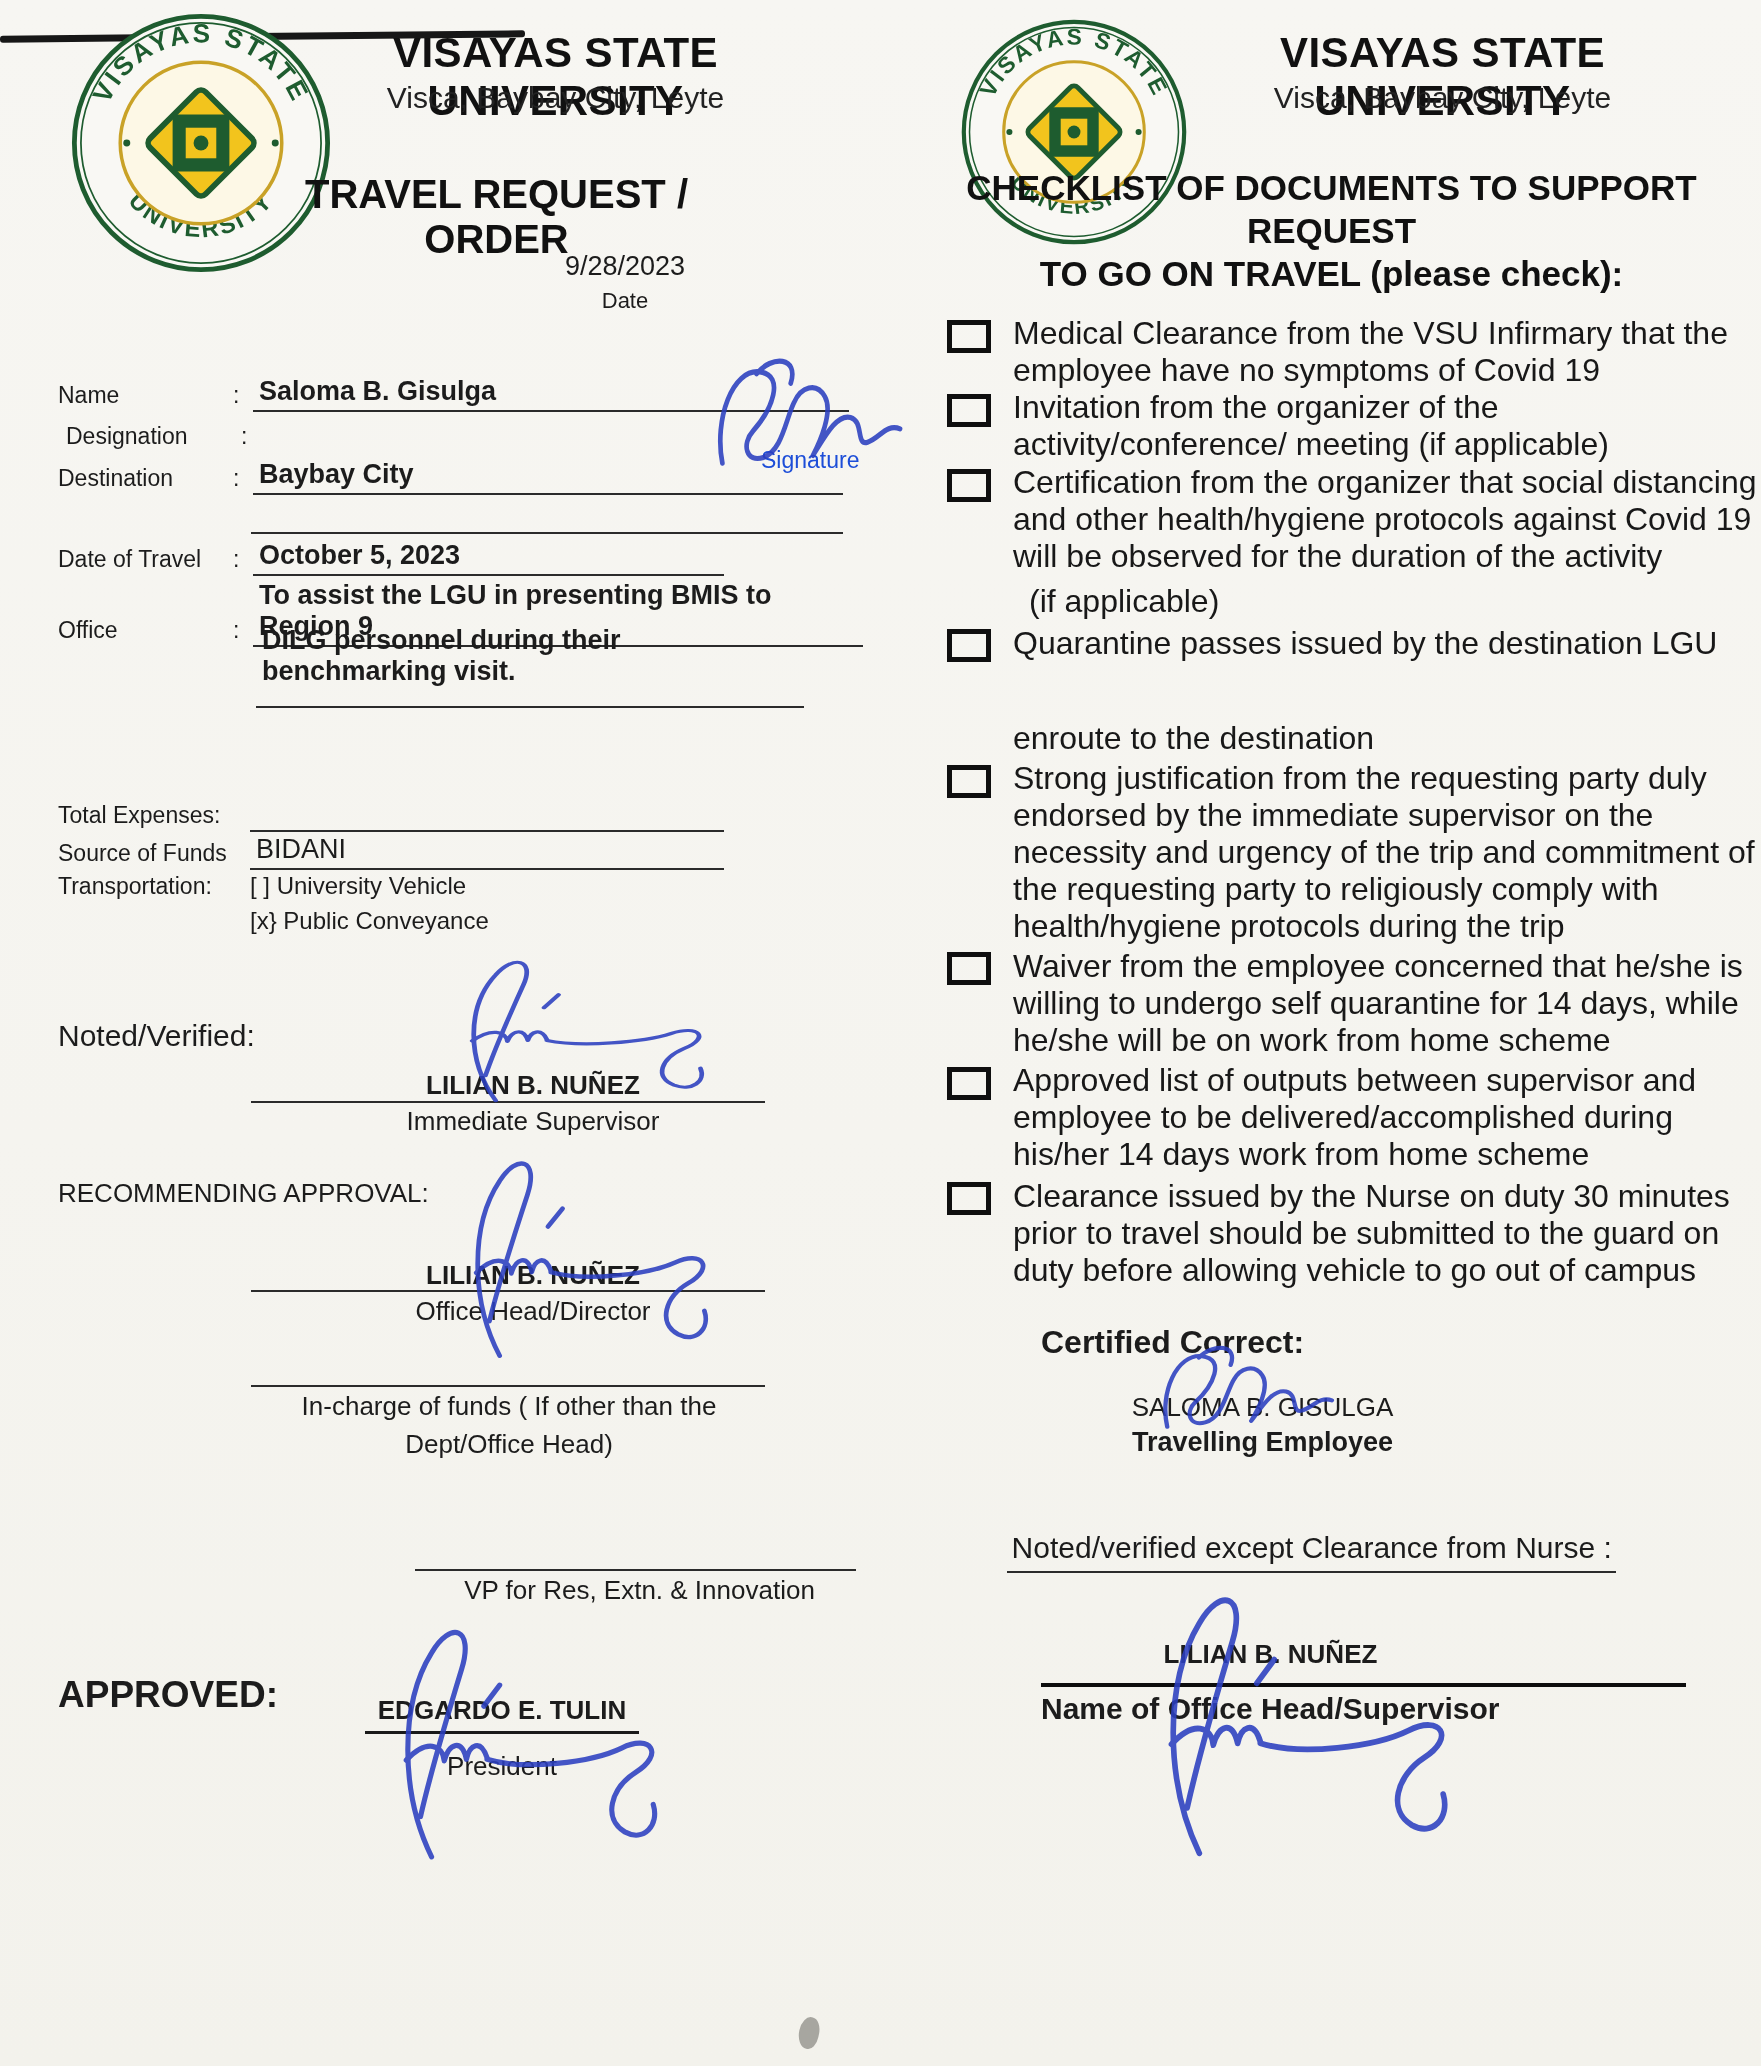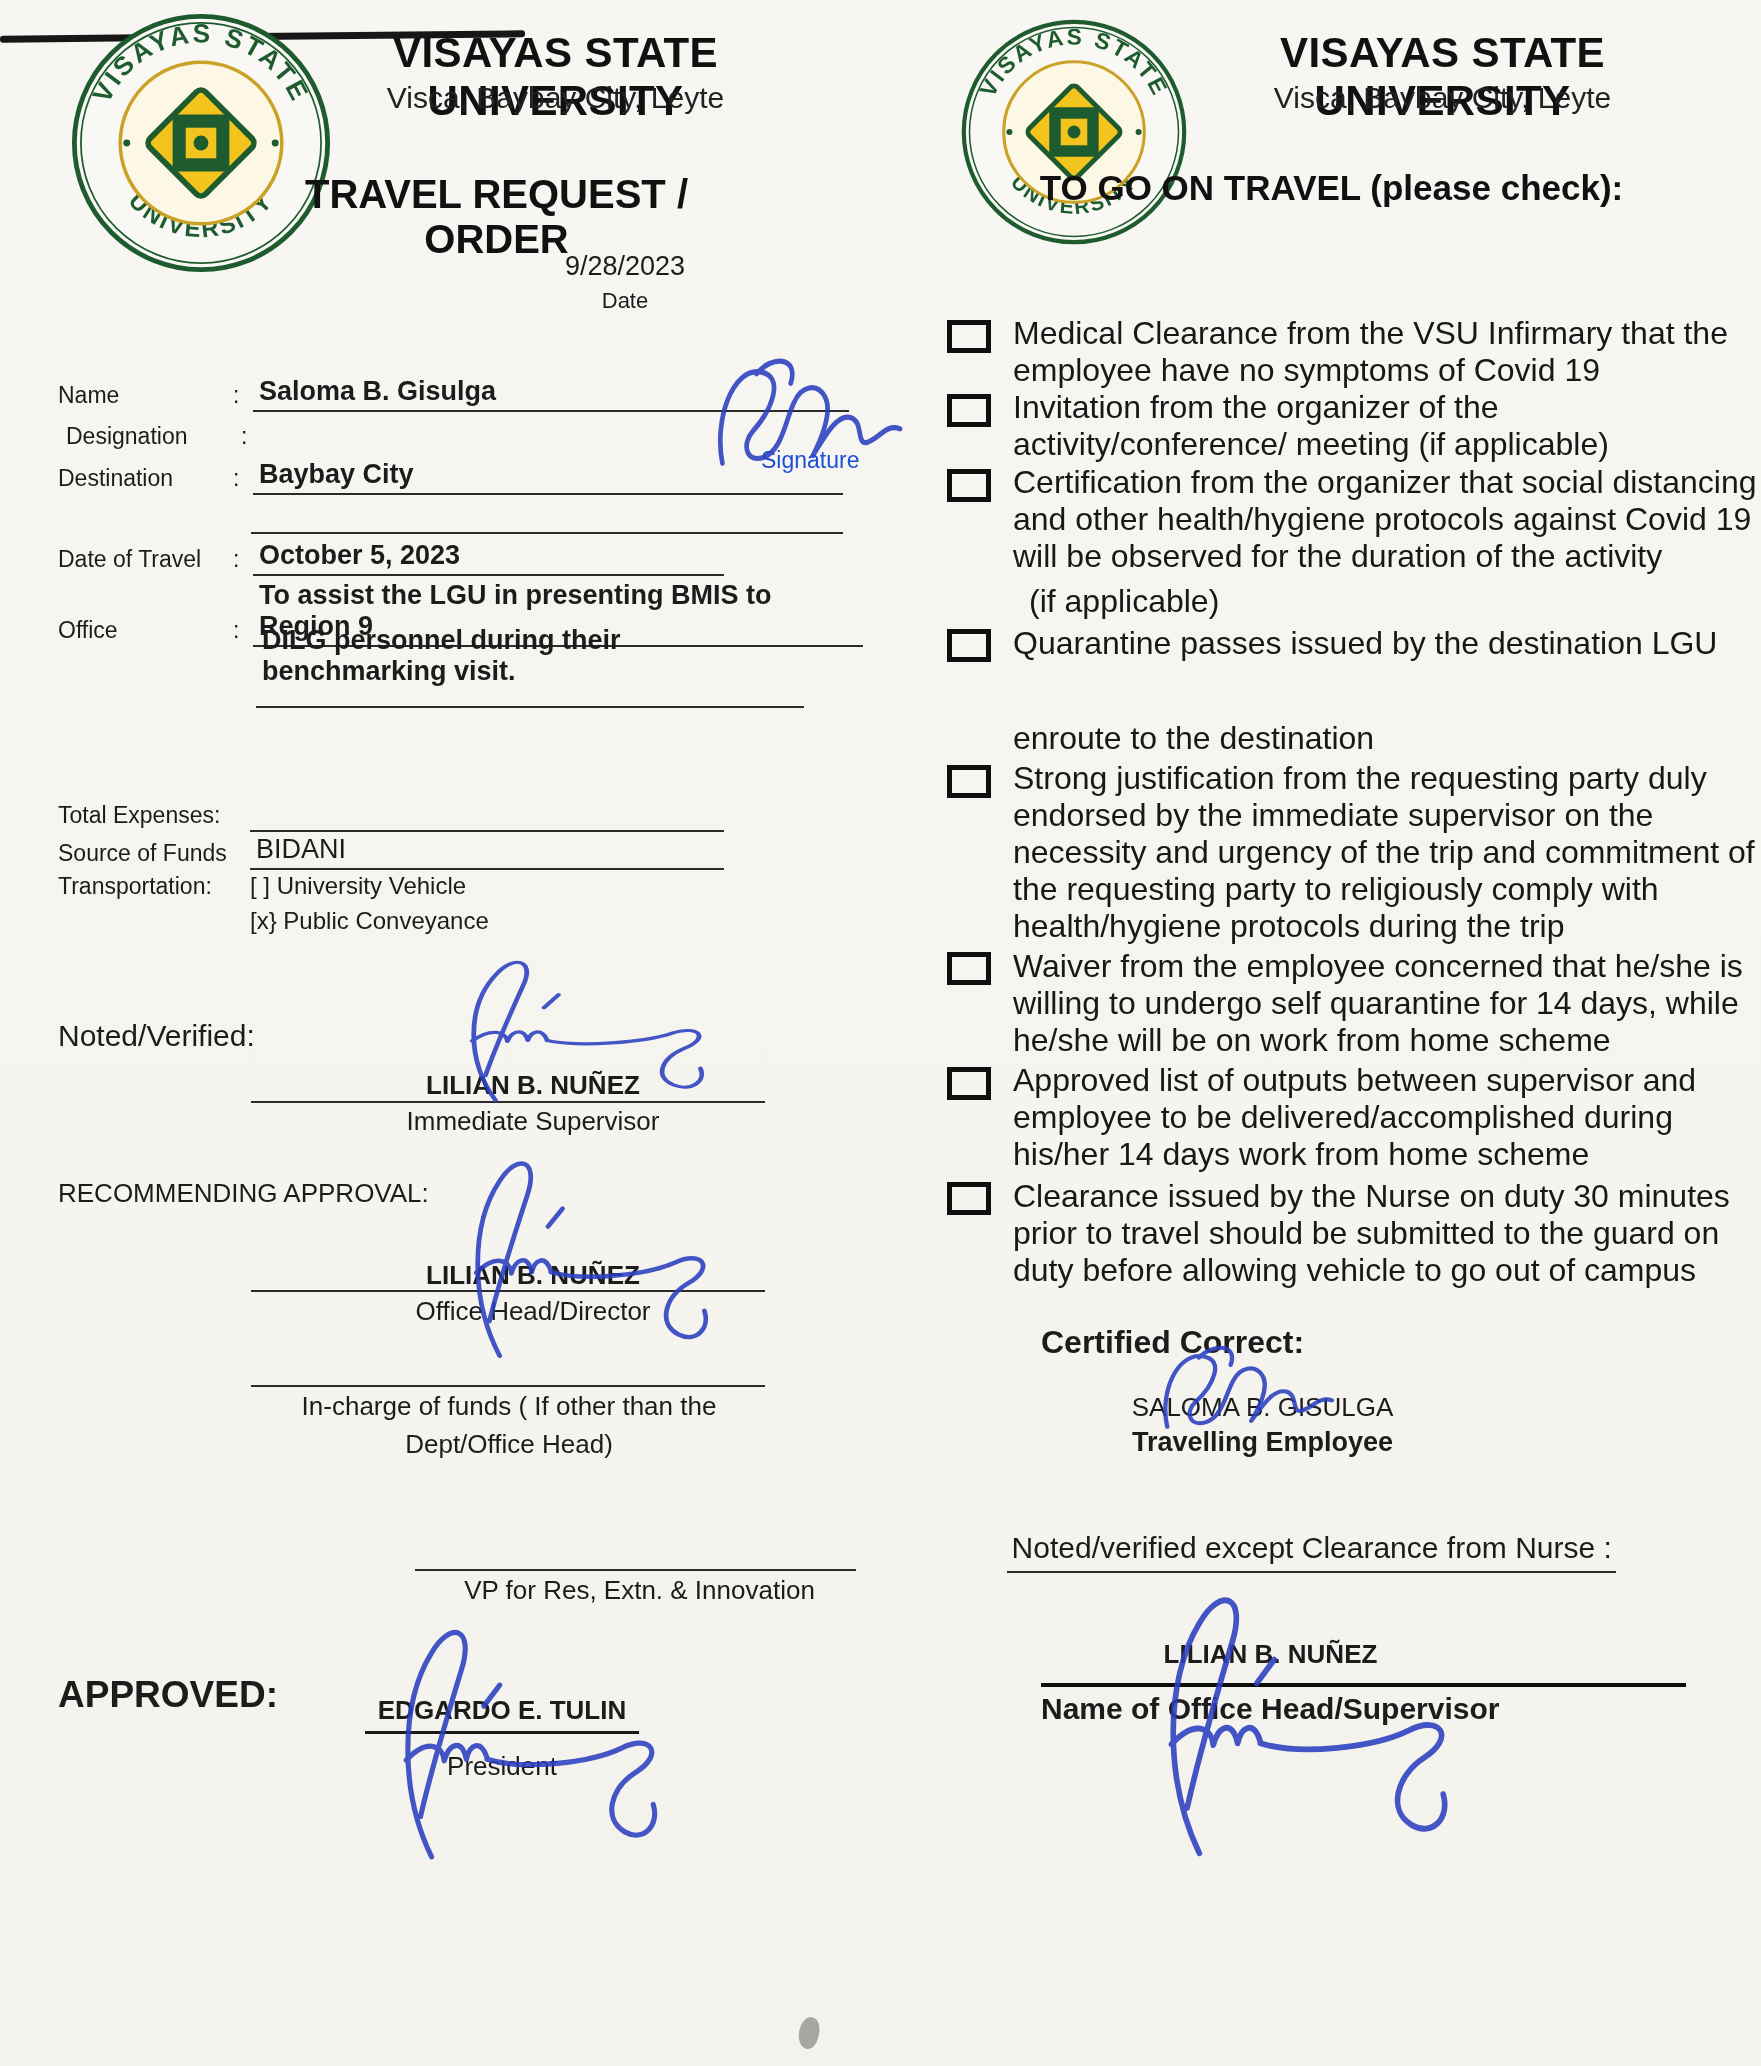--- a/index.html
+++ b/index.html
@@ -166,20 +166,21 @@
   </svg>
 <div class="abs sigline-name" style="top:1695px;left:365px;width:274px;border-bottom:3px solid #1a1a1a;padding-bottom:4.6px">EDGARDO E. TULIN</div>
 <div class="abs sigline-title" style="top:1751px;left:365px;width:274px">President</div>
 
 <svg class="abs" style="top:18px;left:960px" width="228" height="228" viewBox="0 0 120 120">
     <use href="#vsu-seal"></use>
   </svg>
 <div class="abs univ center" style="top:29px;left:1176px;width:533px">VISAYAS STATE UNIVERSITY</div>
 <div class="abs addr center" style="top:81px;left:1176px;width:533px">Visca, Baybay City, Leyte</div>
 <div class="abs r-title center" style="top:166px;left:951px;width:761px">
+  <div>CHECKLIST OF DOCUMENTS TO SUPPORT REQUEST</div>
   <div>TO GO ON TRAVEL (please check):</div>
 </div>
 
 <div class="abs cbx" style="top:320px"></div>
 <div class="abs citem" style="top:315px">Medical Clearance from the VSU Infirmary that the employee have no symptoms of Covid 19</div>
 
 <div class="abs cbx" style="top:394px"></div>
 <div class="abs citem" style="top:389px">Invitation from the organizer of the activity/conference/ meeting (if applicable)</div>
 
 <div class="abs cbx" style="top:469px"></div>

